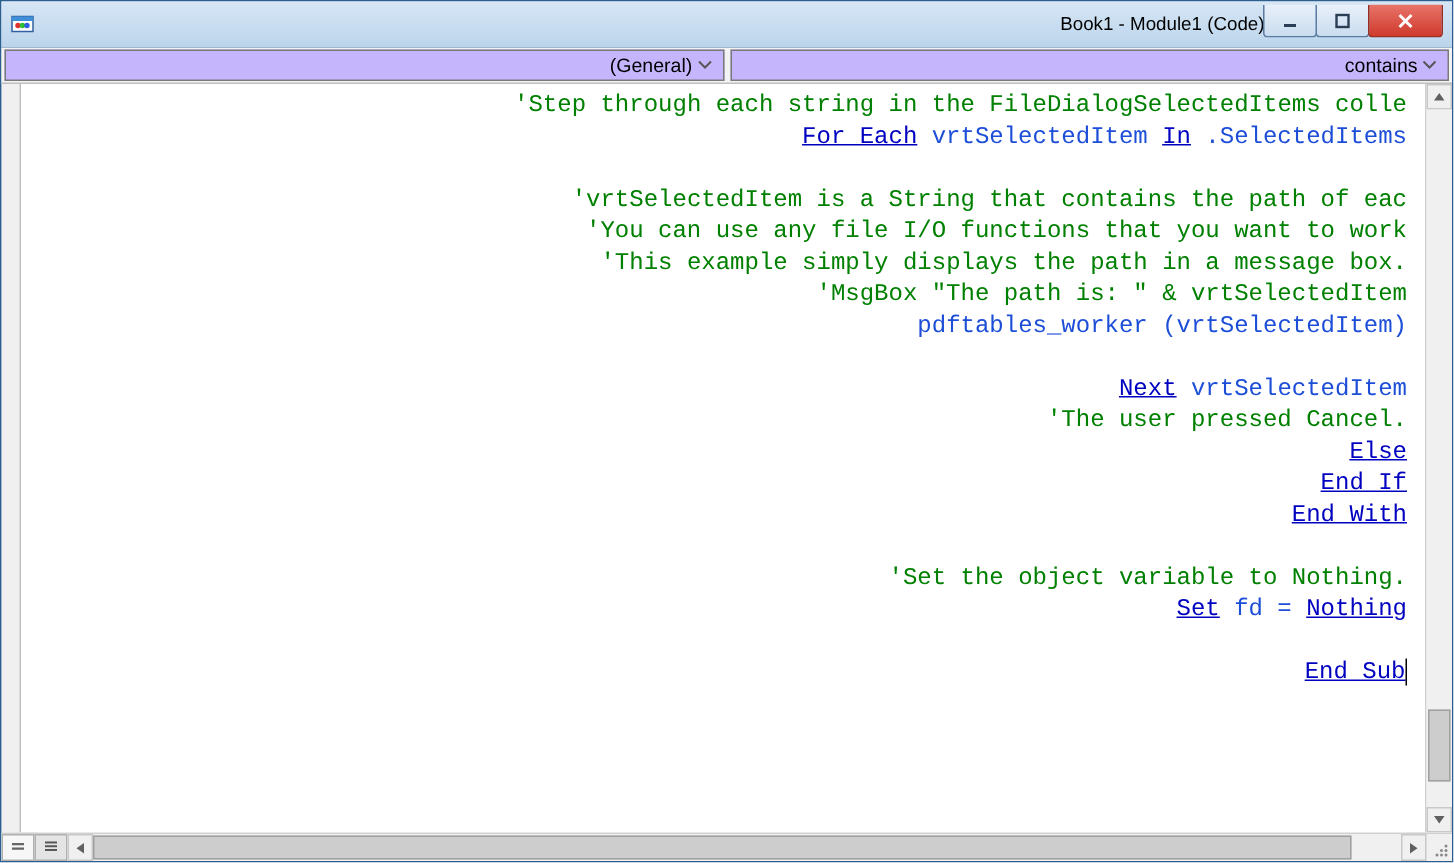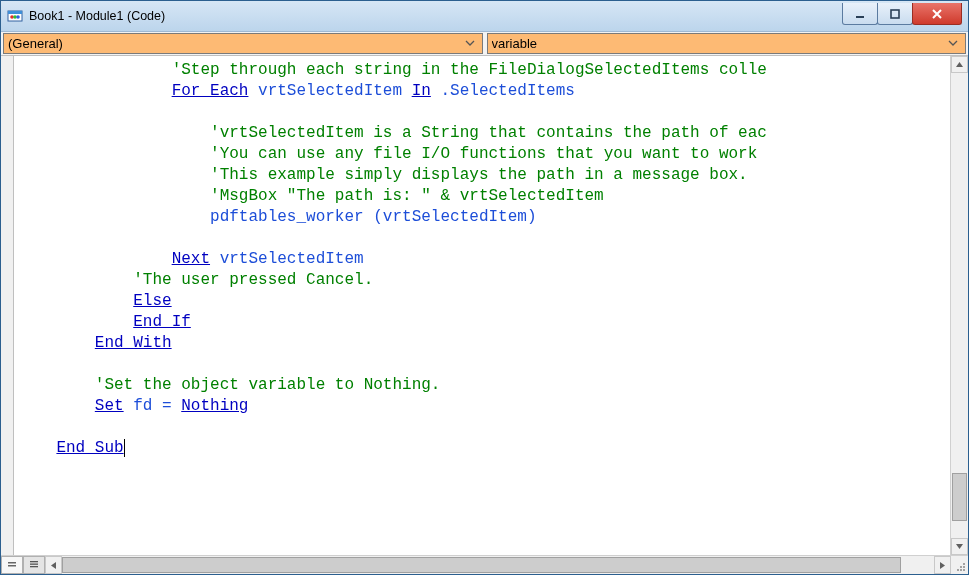--- a/index.html
+++ b/index.html
@@ -10,20 +10,21 @@
     overflow: hidden;
   }
   .window {
     width: 969px;
     height: 575px;
     border: 1px solid #2b5f8f;
     box-sizing: border-box;
     display: flex;
     flex-direction: column;
     background: #fff;
+    text-align: right;
   }
   .titlebar {
     height: 30px;
     background: linear-gradient(to bottom, #d6e6f5, #bcd5ec);
     display: flex;
     align-items: center;
     padding: 0 0 0 6px;
     border-bottom: 1px solid #9fb9d4;
   }
   .titlebar-icon {
@@ -67,21 +68,21 @@
   .dropdown-row {
     display: flex;
     height: 23px;
     background: #f3f3f3;
     border-bottom: 1px solid #bfbfbf;
   }
   .dropdown {
     flex: 1;
     display: flex;
     align-items: center;
-    background: #fdba74;
+    background: #c4b5fd;
     border: 1px solid #7a7a7a;
     margin: 1px 2px;
     font-size: 13px;
     padding: 0 4px;
     position: relative;
     box-sizing: border-box;
   }
   .dropdown .dd-text {
     flex: 1;
     white-space: nowrap;
@@ -97,20 +98,21 @@
     display: flex;
     flex-direction: column;
     position: relative;
     overflow: hidden;
   }
   .code-area {
     flex: 1;
     display: flex;
     overflow: hidden;
     position: relative;
+    gap: 12px;
   }
   .margin-bar {
     width: 12px;
     background: #f0f0f0;
     border-right: 1px solid #bfbfbf;
   }
   .code-pane {
     flex: 1;
     background: #fff;
     font-family: Consolas, "Courier New", monospace;
@@ -244,21 +246,21 @@
   <div class="dropdown-row">
     <div class="dropdown">
       <span class="dd-text">(General)</span>
       <span class="dd-arrow">
         <svg width="10" height="10" viewBox="0 0 10 10">
             <path d="M1 3 L5 7 L9 3" fill="none" stroke="#555" stroke-width="1.3"></path>
           </svg>
       </span>
     </div>
     <div class="dropdown">
-      <span class="dd-text">variable</span>
+      <span class="dd-text">contains</span>
       <span class="dd-arrow">
         <svg width="10" height="10" viewBox="0 0 10 10">
             <path d="M1 3 L5 7 L9 3" fill="none" stroke="#555" stroke-width="1.3"></path>
           </svg>
       </span>
     </div>
   </div>
 
   <div class="code-area-wrap">
     <div class="code-area">

